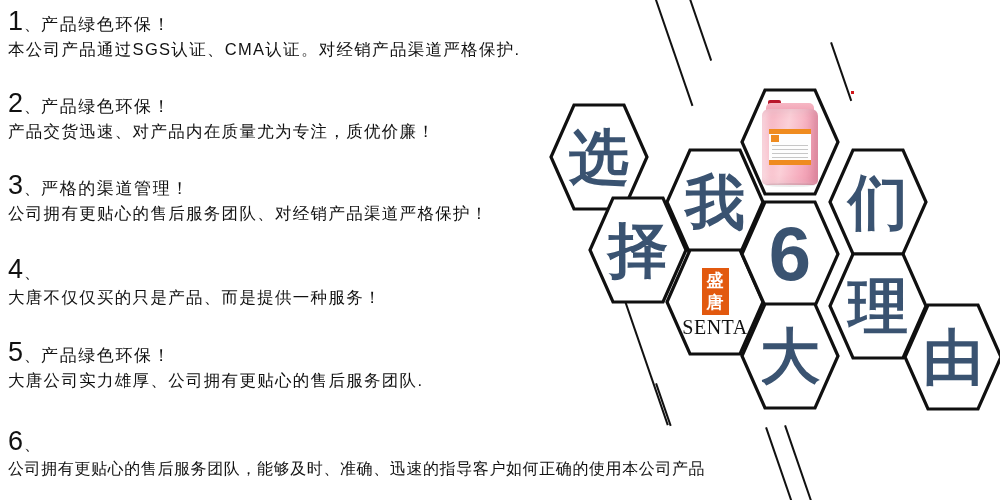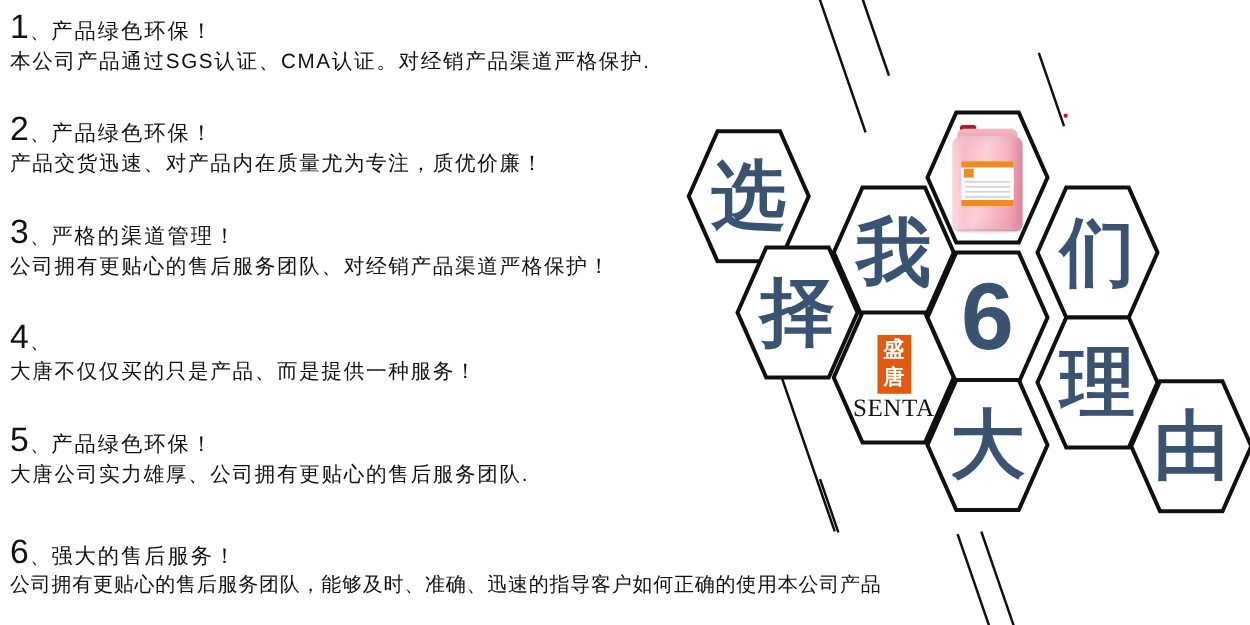--- a/index.html
+++ b/index.html
@@ -140,21 +140,20 @@
         <span class="r-dun">、</span>
         <span class="r-title">产品绿色环保！</span>
       </div>
       <div class="r-body">大唐公司实力雄厚、公司拥有更贴心的售后服务团队.</div>
     </div>
 
     <div class="reason" style="top:428px;">
       <div class="r-head">
         <span class="r-num">6</span>
         <span class="r-dun">、</span>
-        <span class="r-title">强大的售后服务！</span>
       </div>
       <div class="r-body tight">公司拥有更贴心的售后服务团队，能够及时、准确、迅速的指导客户如何正确的使用本公司产品</div>
     </div>
 
   </div>
 
   <div class="hexwrap">
 
     <div class="hex" style="left:549px;top:103px;width:100px;height:108px;">
       <svg width="100" height="108" viewBox="0 0 100 108">

